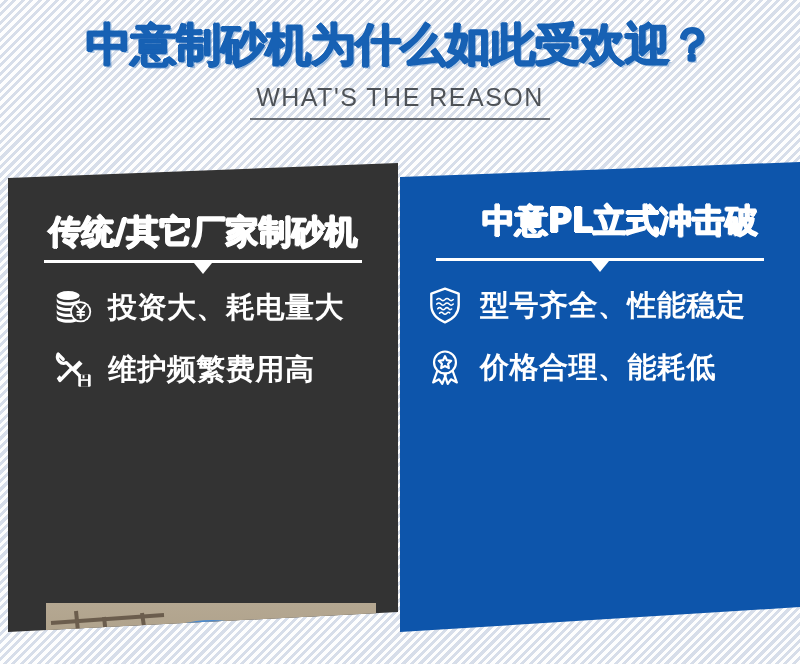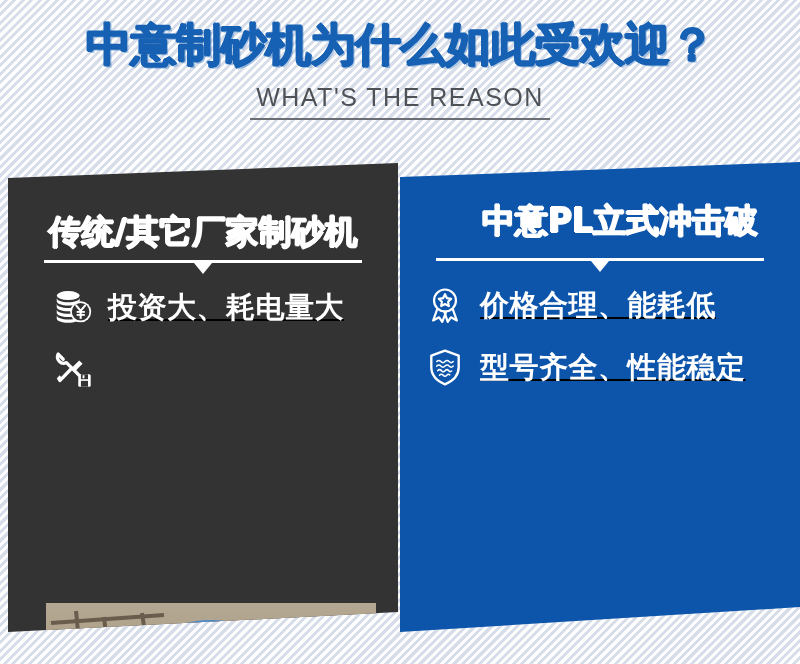--- a/index.html
+++ b/index.html
@@ -89,21 +89,21 @@
     border-left:9px solid transparent;
     border-right:9px solid transparent;
     border-top:11px solid #ffffff;
   }
 
   
   .features{position:absolute;left:0;right:0;}
   .panel-left .features{top:120px;padding-left:42px;}
   .panel-right .features{top:118px;padding-left:22px;}
 
-  .frow{display:flex;align-items:center;height:54px;margin-bottom:8px;text-decoration:underline;}
+  .frow{display:flex;align-items:center;height:54px;margin-bottom:8px;}
   .ficon{width:46px;height:46px;flex:0 0 46px;display:flex;align-items:center;justify-content:center;margin-right:12px;}
   .ficon svg{display:block;}
   .ftext{
     color:#ffffff;font-size:29px;line-height:1;font-weight:bold;
     font-family:"DejaVu Sans","Liberation Sans",sans-serif;
     white-space:nowrap;letter-spacing:0.5px;
   }
   .panel-right .ftext{font-weight:bold;}
 
   
@@ -182,20 +182,21 @@
                 <path d="M22.5 21 L29.5 14 L33 17.5 L26 24.5 z" fill="#ffffff" stroke="none"></path>
               </g>
               <g fill="#ffffff">
                 <rect x="28.5" y="28.5" width="13" height="13" rx="1.6"></rect>
                 <rect x="31.3" y="28.5" width="7.4" height="5.2" fill="#333333"></rect>
                 <rect x="31.3" y="35.4" width="7.4" height="6.1" fill="#333333"></rect>
                 <rect x="33" y="29.5" width="2" height="3.2" fill="#ffffff"></rect>
               </g>
             </svg>
           </span>
+          <span class="ftext">维护频繁费用高</span>
         </div>
 
 
       </div>
 
       <div class="photo photo-left">
         <svg viewBox="0 0 330 163" preserveAspectRatio="none" role="img">
           <defs>
             <linearGradient id="skyL" x1="0" y1="0" x2="0" y2="1">
               <stop offset="0%" stop-color="#b5a892"></stop>
@@ -302,46 +303,46 @@
 
       <div class="ptitle">中意PL立式冲击破</div>
 
       <div class="divider"></div>
 
       <div class="features">
 
         <div class="frow">
           <span class="ficon">
             <svg viewBox="0 0 46 46" width="42" height="42">
-              <g fill="none" stroke="#ffffff" stroke-width="2.4" stroke-linejoin="round" stroke-linecap="round">
-                <circle cx="23" cy="18" r="12"></circle>
-                <path d="M23 11.2 l2.1 4.3 4.7 .7 -3.4 3.3 .8 4.7 -4.2 -2.2 -4.2 2.2 .8 -4.7 -3.4 -3.3 4.7 -.7 z"></path>
-                <path d="M14.5 27.5 L10 40 L16.5 36.5 L20 41.5 L24 31"></path>
-                <path d="M31.5 27.5 L36 40 L29.5 36.5 L26 41.5 L22.5 31"></path>
-              </g>
-            </svg>
-          </span>
-          <span class="ftext">价格合理、能耗低</span>
-        </div>
-
-        <div class="frow">
-          <span class="ficon">
-            <svg viewBox="0 0 46 46" width="42" height="42">
               <path d="M23 5 L38 10.5 V23 C38 32.5 31.5 38.5 23 42 C14.5 38.5 8 32.5 8 23 V10.5 z" fill="none" stroke="#ffffff" stroke-width="2.6" stroke-linejoin="round"></path>
               <g fill="none" stroke="#ffffff" stroke-width="1.7" stroke-linecap="round">
                 <path d="M14 17 q2.2 -2.4 4.5 0 q2.2 2.4 4.5 0 q2.2 -2.4 4.5 0 q2.2 2.4 4.5 0"></path>
                 <path d="M14 22 q2.2 -2.4 4.5 0 q2.2 2.4 4.5 0 q2.2 -2.4 4.5 0 q2.2 2.4 4.5 0"></path>
                 <path d="M15 27 q2 -2.2 4.1 0 q2 2.2 4 0 q2 -2.2 4 0 q1.6 1.8 3.2 .4"></path>
                 <path d="M17 32 q2 -2.2 4 0 q2 2.2 4 0 q1.6 -1.8 3.2 -.4"></path>
               </g>
             </svg>
           </span>
           <span class="ftext">型号齐全、性能稳定</span>
         </div>
 
+        <div class="frow">
+          <span class="ficon">
+            <svg viewBox="0 0 46 46" width="42" height="42">
+              <g fill="none" stroke="#ffffff" stroke-width="2.4" stroke-linejoin="round" stroke-linecap="round">
+                <circle cx="23" cy="18" r="12"></circle>
+                <path d="M23 11.2 l2.1 4.3 4.7 .7 -3.4 3.3 .8 4.7 -4.2 -2.2 -4.2 2.2 .8 -4.7 -3.4 -3.3 4.7 -.7 z"></path>
+                <path d="M14.5 27.5 L10 40 L16.5 36.5 L20 41.5 L24 31"></path>
+                <path d="M31.5 27.5 L36 40 L29.5 36.5 L26 41.5 L22.5 31"></path>
+              </g>
+            </svg>
+          </span>
+          <span class="ftext">价格合理、能耗低</span>
+        </div>
+
 
       </div>
 
     </div>
   </div>
 
 
 </div>
 
 </body></html>

